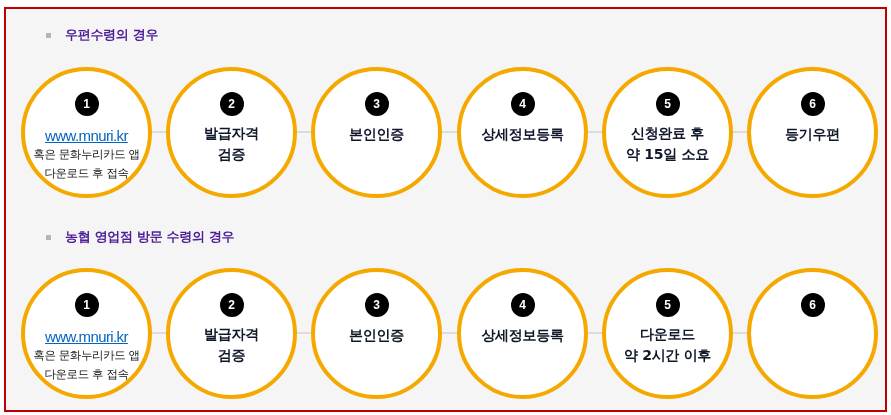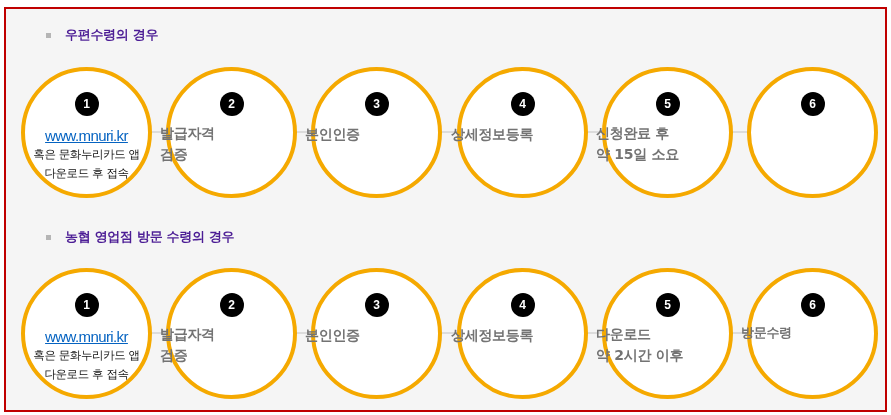--- a/index.html
+++ b/index.html
@@ -44,22 +44,23 @@
     .badge {
       position: absolute; left: 50%; top: 21px;
       width: 24px; height: 24px; margin-left: -12px;
       border-radius: 50%; background: #000;
       color: #fff; font-size: 12px; font-weight: bold;
       display: flex; align-items: center; justify-content: center;
       font-family: "Liberation Sans", sans-serif;
     }
     .label {
       position: absolute; left: -10px; right: -10px; top: 52px;
+      text-align: center;
       font-size: 14px; font-weight: bold; line-height: 21px;
-      color: #737373; letter-spacing: -0.3px;
+      color: #0f172a; letter-spacing: -0.3px;
     }
     .label.center1 { top: 53px; }
     .label.small { font-size: 13px; line-height: 17px; top: 52px; }
     .label .line { display: block; white-space: nowrap; }
     .first-label {
       position: absolute; left: -12px; right: -12px; top: 55px;
       text-align: center; font-size: 11.5px; line-height: 19px;
       color: #111; letter-spacing: -0.4px;
     }
     .first-label a {
@@ -117,20 +118,23 @@
     <div class="step" style="left:581px;">
       <div class="badge">5</div>
       <div class="label">
         <span class="line">신청완료 후</span>
         <span class="line">약 15일 소요</span>
       </div>
     </div>
 
     <div class="step" style="left:726px;">
       <div class="badge">6</div>
+      <div class="label center1">
+        <span class="line">등기우편</span>
+      </div>
     </div>
   </div>
 
   <div class="section-title" style="top:219px;text-align:center;">
     <span class="bullet"></span>
     <span>농협 영업점 방문 수령의 경우</span>
   </div>
 
   <div class="steps" style="top:259px;">
     <div class="connector"></div>
@@ -170,18 +174,17 @@
       <div class="badge">5</div>
       <div class="label">
         <span class="line">다운로드</span>
         <span class="line">약 2시간 이후</span>
       </div>
     </div>
 
     <div class="step" style="left:726px;">
       <div class="badge">6</div>
       <div class="label small">
-        <span class="line">방문수령</span>
       </div>
     </div>
   </div>
 
 </div>
 
 </body></html>

